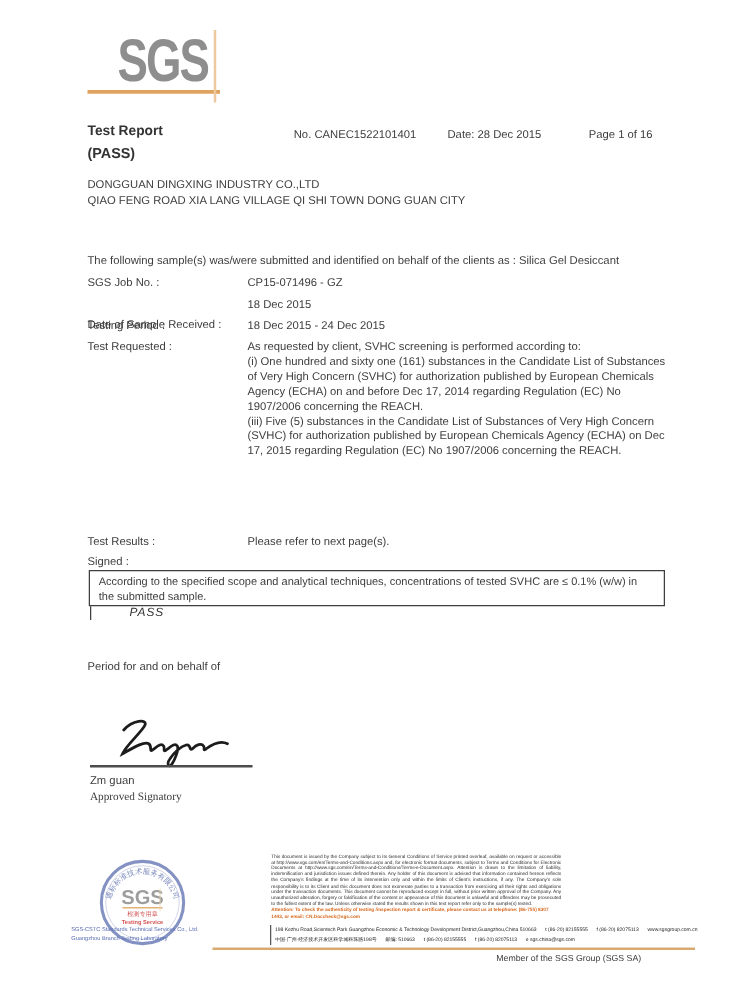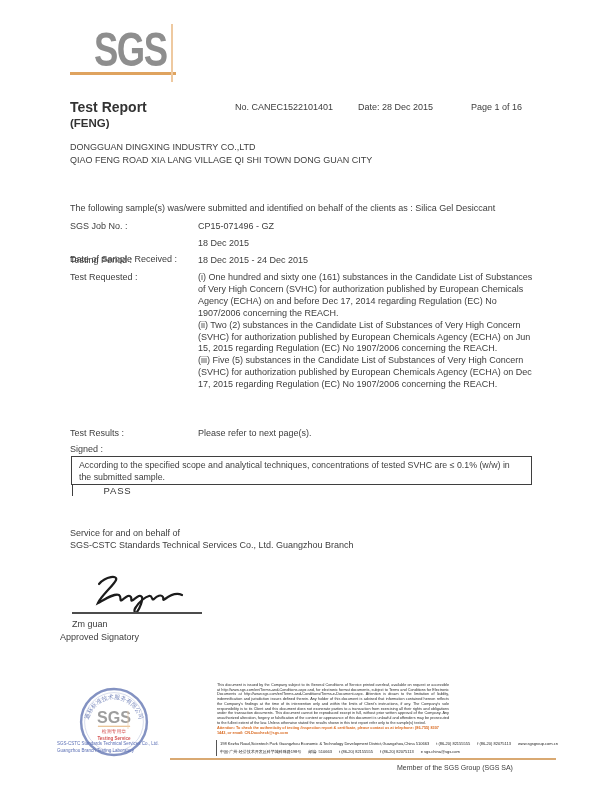--- a/index.html
+++ b/index.html
@@ -10,21 +10,21 @@
   .abs{position:absolute;}
   .fs9{font-size:9px;line-height:11.5px;}
   
   #logo-text{
     left:94px;top:26px;font-size:48px;font-weight:bold;color:#8e8e8e;
     letter-spacing:-2px;line-height:48px;transform:scaleX(0.76);transform-origin:left top;
   }
   #logo-underline{left:70px;top:72px;width:106px;height:3px;background:#dfa35f;}
   #logo-vline{left:171px;top:24px;width:2px;height:58px;background:#eec9a0;}
   
-  #report-title{left:70px;top:99px;font-size:14px;font-weight:bold;color:#333;}
+  #report-title{left:70px;top:99px;font-size:11px;font-weight:bold;color:#333;}
   #report-subtitle{left:70px;top:117px;font-size:11.5px;font-weight:bold;color:#333;}
   #report-no{left:235px;top:102px;}
   #report-date{left:358px;top:102px;text-align:right;}
   #report-page{left:471px;top:102px;}
   
   #client-name{left:70px;top:142px;}
   #client-address{left:70px;top:155px;}
   
   #intro-line{left:70px;top:203px;}
   .field-label{left:70px;}
@@ -32,29 +32,29 @@
   #requested-paragraphs{left:198px;top:272px;width:338px;font-size:9px;line-height:11.9px;}
   
   #summary-label{left:70px;top:444px;}
   #summary-box{
     left:71px;top:456px;width:461px;height:29px;border:1.5px solid #3f3f3f;
     display:flex;box-sizing:border-box;flex-direction:column;
   }
   #summary-text{flex:1;padding:2px 7px;font-size:8.8px;line-height:12px;}
   #summary-result{
     width:89px;border-left:1.5px solid #3f3f3f;display:flex;align-items:center;
-    justify-content:center;font-size:9.5px;letter-spacing:0.8px;color:#333;
+    justify-content:center;font-size:9.5px;letter-spacing:0.8px;color:#333;font-style:italic;
   }
   
   #signed-for{left:70px;top:528px;}
   #signed-company{left:70px;top:540px;}
   #signature-image{left:92px;top:571px;}
   #signature-line{left:72px;top:612px;width:130px;height:2px;background:#4c4c4c;}
   #signer-name{left:72px;top:619px;}
-  #signer-role{left:60px;top:632px;}
+  #signer-role{left:72px;top:632px;font-family:Liberation Serif, serif;}
   
   #seal{left:79px;top:687px;width:70px;height:70px;opacity:0.85;}
   #seal-company-lines{
     left:57px;top:740px;width:132px;font-size:4.5px;line-height:7px;
     color:#5b6fb5;z-index:3;
   }
   #footer-fineprint{left:217px;top:683px;width:232px;}
   #footer-disclaimer{
     font-size:3.8px;line-height:4.7px;text-align:justify;color:#2b2b2b;
     word-break:break-word;
@@ -73,57 +73,56 @@
 </head>
 <body>
 
 <div id="page">
 
   <div class="abs" id="logo-text">SGS</div>
   <div class="abs" id="logo-underline"></div>
   <div class="abs" id="logo-vline"></div>
 
   <div class="abs" id="report-title">Test Report</div>
-  <div class="abs" id="report-subtitle">(FENG)</div>
+  <div class="abs" id="report-subtitle">(PASS)</div>
   <div class="abs fs9" id="report-no">No. CANEC1522101401</div>
   <div class="abs fs9" id="report-date">Date: 28 Dec 2015</div>
   <div class="abs fs9" id="report-page">Page 1 of 16</div>
 
   <div class="abs fs9" id="client-name">DONGGUAN DINGXING INDUSTRY CO.,LTD</div>
   <div class="abs fs9" id="client-address">QIAO FENG ROAD XIA LANG VILLAGE QI SHI TOWN DONG GUAN CITY</div>
 
   <div class="abs fs9" id="intro-line">The following sample(s) was/were submitted and identified on behalf of the clients as : Silica Gel Desiccant</div>
 
   <div class="abs fs9 field-label" style="top:221px">SGS Job No. :</div>
   <div class="abs fs9 field-value" style="top:221px">CP15-071496 - GZ</div>
 
   <div class="abs fs9 field-label" style="top:254px">Date of Sample Received :</div>
   <div class="abs fs9 field-value" style="top:238px">18 Dec 2015</div>
 
   <div class="abs fs9 field-label" style="top:255px">Testing Period :</div>
   <div class="abs fs9 field-value" style="top:255px">18 Dec 2015 - 24 Dec 2015</div>
 
   <div class="abs fs9 field-label" style="top:272px">Test Requested :</div>
   <div class="abs" id="requested-paragraphs">
+    <div>As requested by client, SVHC screening is performed according to:</div>
     <div>(i) One hundred and sixty one (161) substances in the Candidate List of Substances of Very High Concern (SVHC) for authorization published by European Chemicals Agency (ECHA) on and before Dec 17, 2014 regarding Regulation (EC) No 1907/2006 concerning the REACH.</div>
-    <div>(ii) Two (2) substances in the Candidate List of Substances of Very High Concern (SVHC) for authorization published by European Chemicals Agency (ECHA) on Jun 15, 2015 regarding Regulation (EC) No 1907/2006 concerning the REACH.</div>
     <div>(iii) Five (5) substances in the Candidate List of Substances of Very High Concern (SVHC) for authorization published by European Chemicals Agency (ECHA) on Dec 17, 2015 regarding Regulation (EC) No 1907/2006 concerning the REACH.</div>
   </div>
 
   <div class="abs fs9 field-label" style="top:428px">Test Results :</div>
   <div class="abs fs9 field-value" style="top:428px">Please refer to next page(s).</div>
 
   <div class="abs fs9" id="summary-label">Signed :</div>
   <div class="abs" id="summary-box">
     <div id="summary-text">According to the specified scope and analytical techniques, concentrations of tested SVHC are ≤ 0.1% (w/w) in the submitted sample.</div>
     <div id="summary-result">PASS</div>
   </div>
 
-  <div class="abs fs9" id="signed-for">Service for and on behalf of</div>
-  <div class="abs fs9" id="signed-company">SGS-CSTC Standards Technical Services Co., Ltd. Guangzhou Branch</div>
+  <div class="abs fs9" id="signed-for">Period for and on behalf of</div>
   <svg class="abs" id="signature-image" width="96" height="44" viewBox="0 0 96 44">
     <path d="M7 13 C14 5, 26 4, 24 9 C22 14, 9 25, 6 32 C15 27, 23 22, 27 24 C30 26, 27 31, 30 29 C34 26, 37 23, 39 26 C40 28, 38 31, 41 29 C45 26, 48 23, 50 26 C51 29, 48 37, 45 41 C43 43, 41 40, 44 36 C47 31, 53 26, 57 25 C61 24, 59 30, 62 28 C65 25, 69 23, 71 26 C72 28, 70 30, 73 28 C77 25, 84 21, 90 24" fill="none" stroke="#1c1c1c" stroke-width="2.2" stroke-linecap="round"></path>
   </svg>
   <div class="abs" id="signature-line"></div>
   <div class="abs fs9" id="signer-name">Zm guan</div>
   <div class="abs fs9" id="signer-role">Approved Signatory</div>
 
   <svg class="abs" id="seal" viewBox="0 0 100 100">
     <circle cx="50" cy="50" r="47" fill="none" stroke="#4a5fa5" stroke-width="3.5" opacity="0.8"></circle>
     <circle cx="50" cy="50" r="42" fill="none" stroke="#4a5fa5" stroke-width="0.7" opacity="0.5"></circle>

